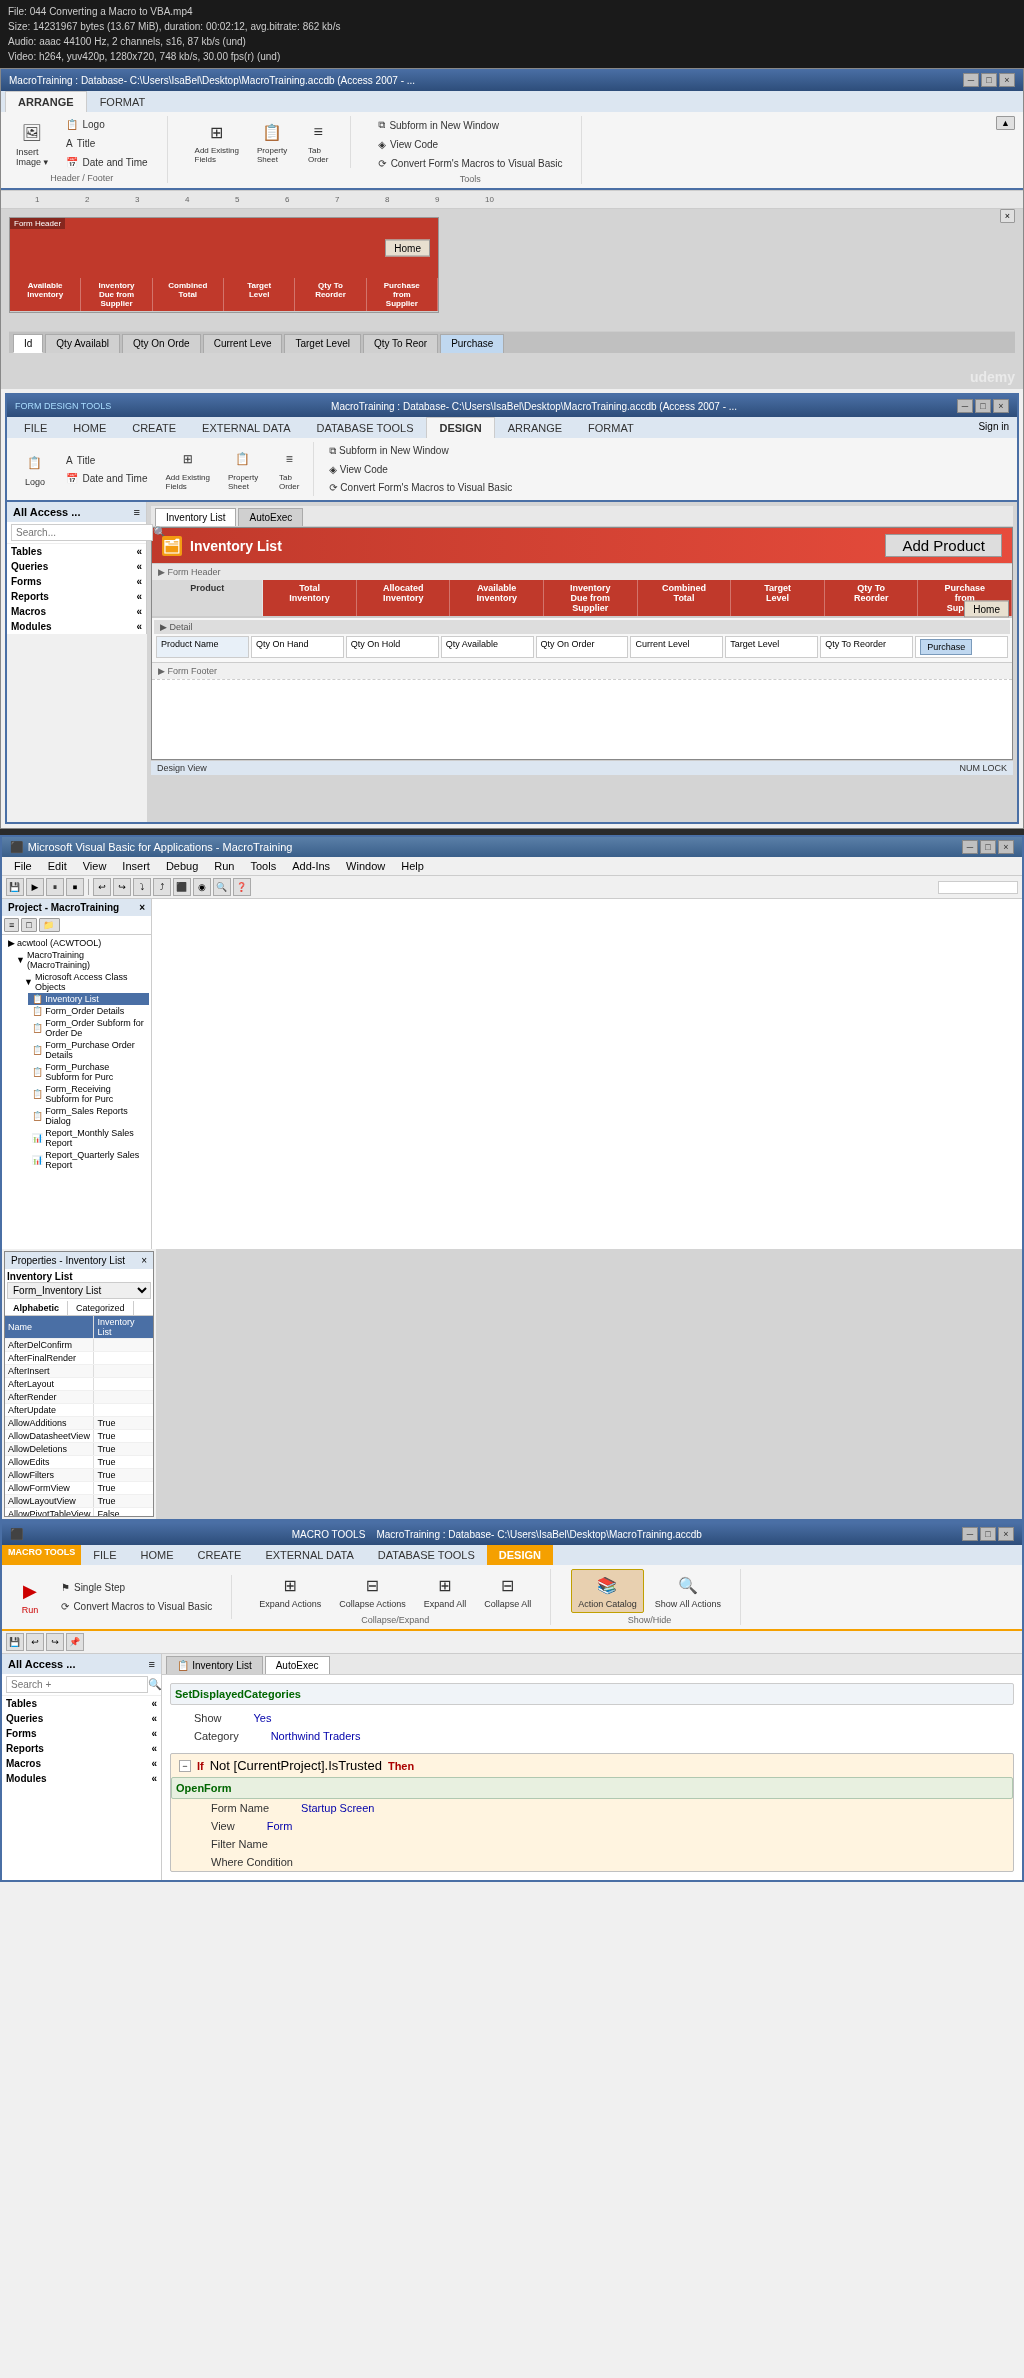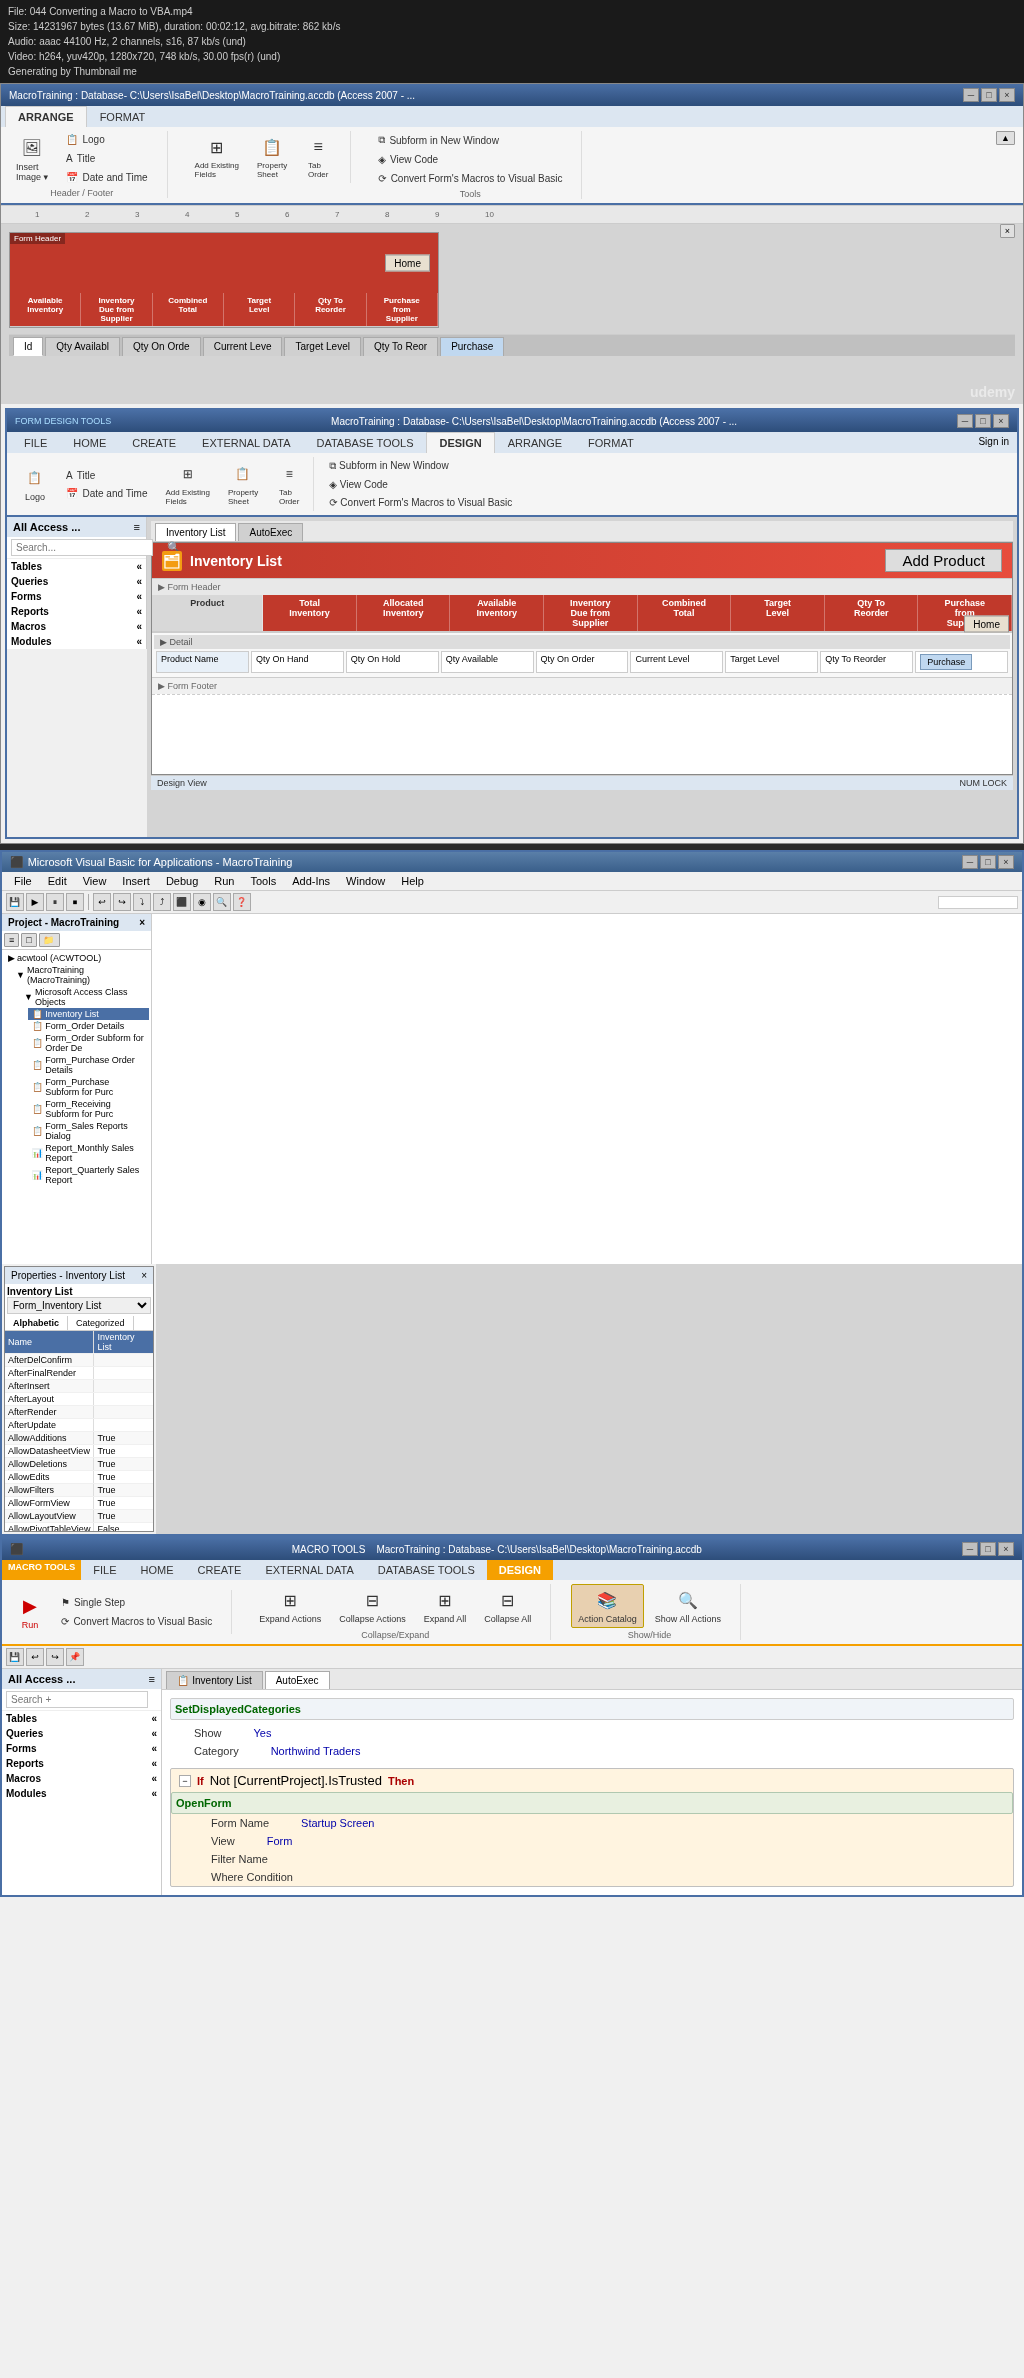--- a/index.html
+++ b/index.html
@@ -254,21 +254,21 @@
       display: flex;
       justify-content: space-between;
       align-items: center;
     }
 
     .search-bar {
       display: flex;
       align-items: center;
       padding: 2px 4px;
       border-bottom: 1px solid #eee;
-      gap: 14px;
+      gap: 0;
     }
 
     .search-input {
       flex: 1;
       border: 1px solid #ccc;
       padding: 2px 4px;
       font-size: 10px;
     }
 
     .nav-section-header {
@@ -707,21 +707,20 @@
     }
   </style>
 </head>
 <body>
 
 <div class="video-info-bar">
   <div>File: 044 Converting a Macro to VBA.mp4</div>
   <div>Size: 14231967 bytes (13.67 MiB), duration: 00:02:12, avg.bitrate: 862 kb/s</div>
   <div>Audio: aaac 44100 Hz, 2 channels, s16, 87 kb/s (und)</div>
   <div>Video: h264, yuv420p, 1280x720, 748 kb/s, 30.00 fps(r) (und)</div>
-  <div>Generating by Thumbnail me</div>
 </div>
 
 <div class="access-window-1">
   <div class="window-titlebar">
     <span style="font-size:10px;">MacroTraining : Database- C:\Users\IsaBel\Desktop\MacroTraining.accdb (Access 2007 - ...</span>
     <div class="window-controls">
       <div class="win-ctrl">─</div>
       <div class="win-ctrl">□</div>
       <div class="win-ctrl">×</div>
     </div>
@@ -829,21 +828,21 @@
       <div class="form-columns">
         <div class="form-col">Available<br>Inventory</div>
         <div class="form-col">Inventory<br>Due from<br>Supplier</div>
         <div class="form-col">Combined<br>Total</div>
         <div class="form-col">Target<br>Level</div>
         <div class="form-col">Qty To<br>Reorder</div>
         <div class="form-col">Purchase<br>from<br>Supplier</div>
       </div>
     </div>
 
-    <div class="design-tabs" style="background:#c0c0c0; margin-top:6px;">
+    <div class="design-tabs" style="background:#c0c0c0; margin-top:18px;">
       <div class="design-tab active">Id</div>
       <div class="design-tab">Qty Availabl</div>
       <div class="design-tab">Qty On Orde</div>
       <div class="design-tab">Current Leve</div>
       <div class="design-tab">Target Level</div>
       <div class="design-tab">Qty To Reor</div>
       <div class="design-tab" style="background:#c0d8f0;">Purchase</div>
     </div>
 
     <div class="udemy-watermark">udemy</div>

